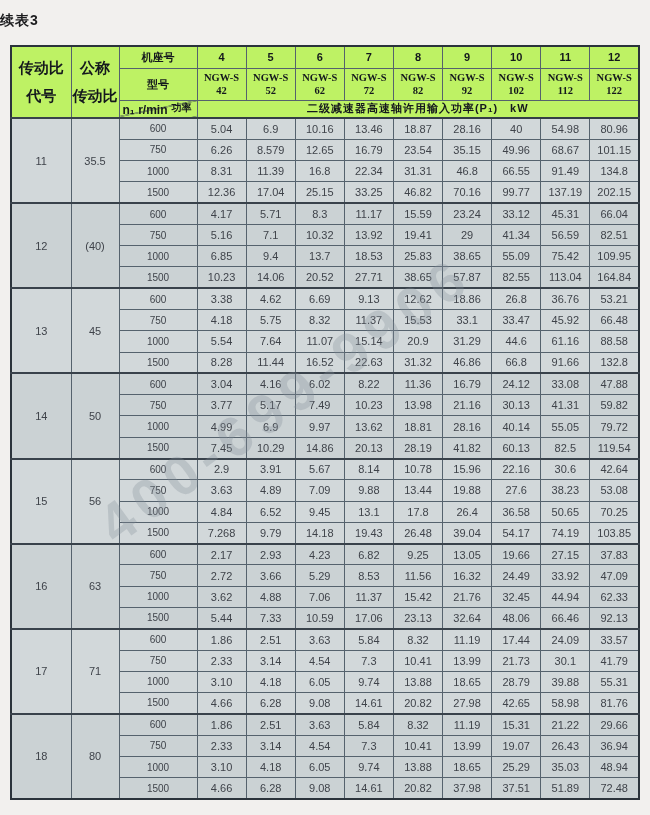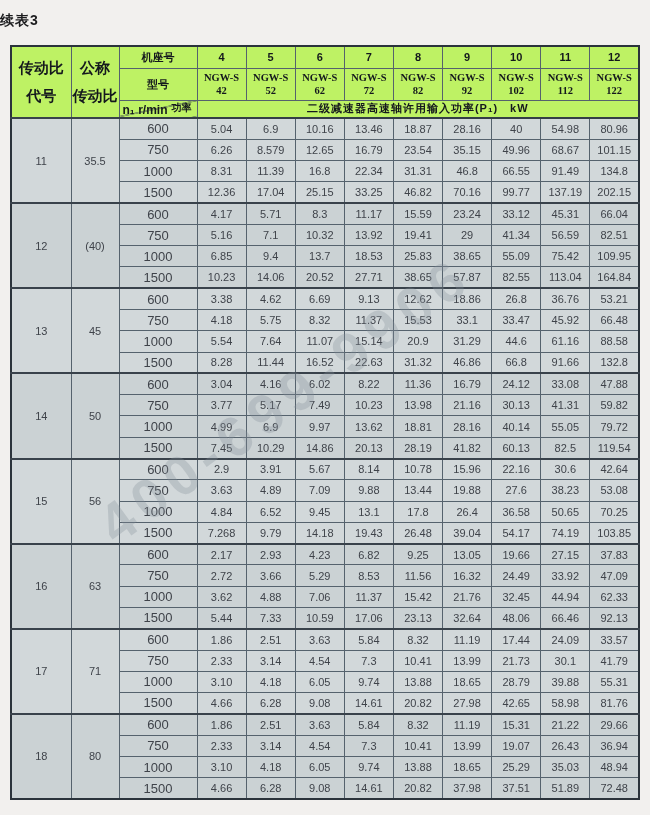--- a/index.html
+++ b/index.html
@@ -55,21 +55,21 @@
     background-image:linear-gradient(to bottom right,
       transparent 48.5%, #3d474f 49.5%, #3d474f 51%, transparent 52%);
   }
   .diag-top { position:absolute; top:0px; right:5px; font-size:10px; }
   .diag-bot { position:absolute; bottom:0px; left:3px; font-size:12px; font-weight:bold;margin-top:23px; }
   tbody tr { height:21px; }
   tbody td { background:#d2d8da; }
   tbody tr.shade-b td { background:#cbd2d4; }
   tbody tr.inner td { border-top:1px solid #7e5e57; }
   tbody tr.block-start td { border-top:2px solid #39424b; }
-  tbody td.speed-cell { font-size:13px; }
+  tbody td.speed-cell { font-size:10px; }
   tbody td.merged { font-size:11px; }
 </style>
 </head>
 <body>
 
 <div class="page-title">续表3</div>
 <div class="watermark">400-699-9906</div>
 
 <div class="table-wrap">
   <table class="power-table">

